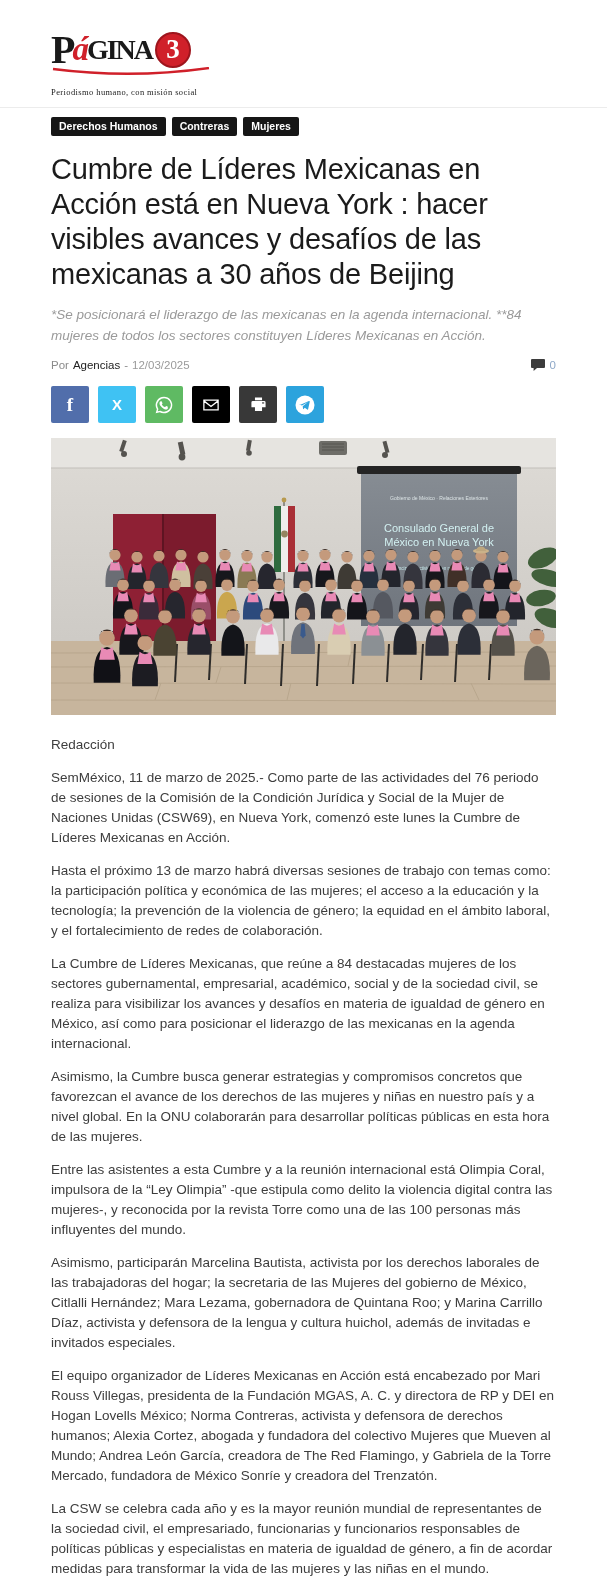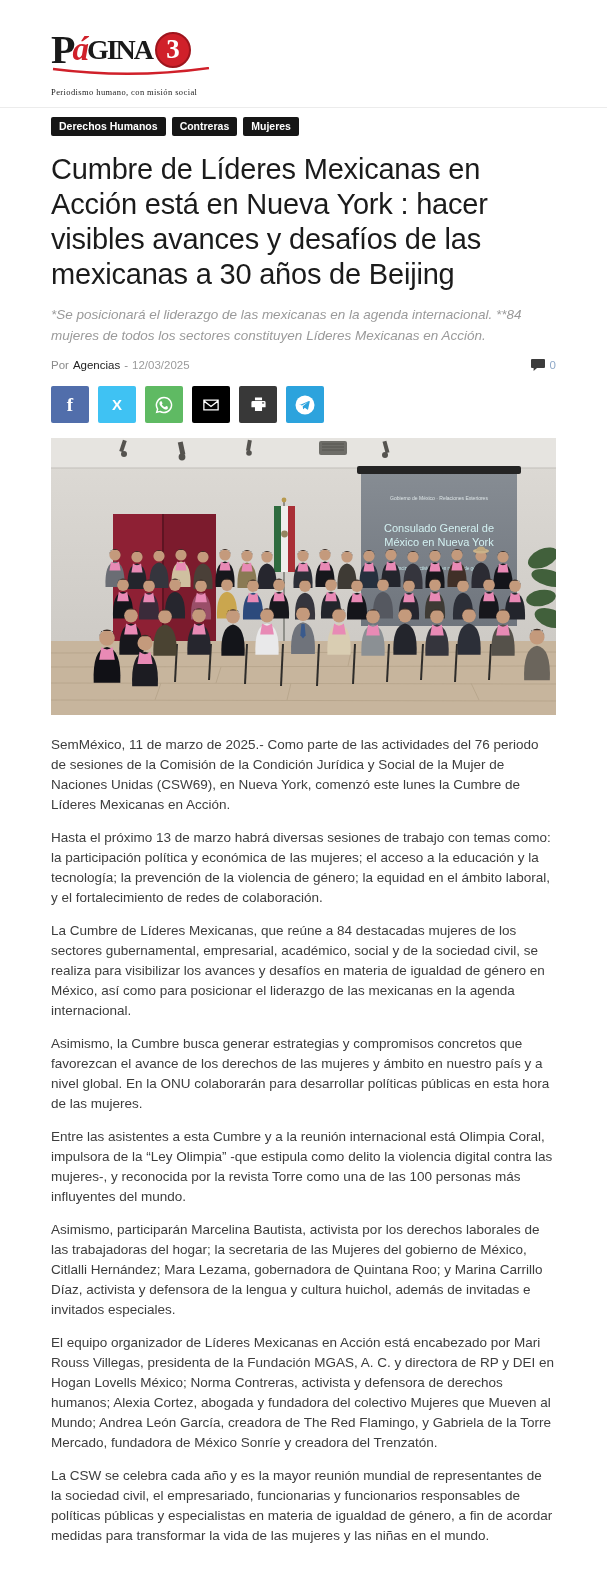--- a/index.html
+++ b/index.html
@@ -331,24 +331,25 @@
       <use href="#pp" transform="translate(418,202) scale(1.22)" color="#2c2f38"></use>
       <use href="#ps" transform="translate(452,203) scale(1.22)" color="#55514a"></use>
     </g>
 
     <use href="#ps" transform="translate(56,228) scale(1.4)" color="#111116"></use>
     <use href="#ps" transform="translate(94,232) scale(1.35)" color="#1c1c22"></use>
     <use href="#pp" transform="translate(486,226) scale(1.35)" color="#6b655c"></use>
   </svg>
 
   <div class="article-body">
+    <p>Redacción</p>
     <p>SemMéxico, 11 de marzo de 2025.- Como parte de las actividades del 76 periodo de sesiones de la Comisión de la Condición Jurídica y Social de la Mujer de Naciones Unidas (CSW69), en Nueva York, comenzó este lunes la Cumbre de Líderes Mexicanas en Acción.</p>
     <p>Hasta el próximo 13 de marzo habrá diversas sesiones de trabajo con temas como: la participación política y económica de las mujeres; el acceso a la educación y la tecnología; la prevención de la violencia de género; la equidad en el ámbito laboral, y el fortalecimiento de redes de colaboración.</p>
     <p>La Cumbre de Líderes Mexicanas, que reúne a 84 destacadas mujeres de los sectores gubernamental, empresarial, académico, social y de la sociedad civil, se realiza para visibilizar los avances y desafíos en materia de igualdad de género en México, así como para posicionar el liderazgo de las mexicanas en la agenda internacional.</p>
-    <p>Asimismo, la Cumbre busca generar estrategias y compromisos concretos que favorezcan el avance de los derechos de las mujeres y ámbito en nuestro país y a nivel global. En la ONU colaborarán para desarrollar políticas públicas en esta hora de las mujeres.</p>
+    <p>Asimismo, la Cumbre busca generar estrategias y compromisos concretos que favorezcan el avance de los derechos de las mujeres y niñas en nuestro país y a nivel global. En la ONU colaborarán para desarrollar políticas públicas en esta hora de las mujeres.</p>
     <p>Entre las asistentes a esta Cumbre y a la reunión internacional está Olimpia Coral, impulsora de la “Ley Olimpia” -que estipula como delito la violencia digital contra las mujeres-, y reconocida por la revista Torre como una de las 100 personas más influyentes del mundo.</p>
     <p>Asimismo, participarán Marcelina Bautista, activista por los derechos laborales de las trabajadoras del hogar; la secretaria de las Mujeres del gobierno de México, Citlalli Hernández; Mara Lezama, gobernadora de Quintana Roo; y Marina Carrillo Díaz, activista y defensora de la lengua y cultura huichol, además de invitadas e invitados especiales.</p>
     <p>El equipo organizador de Líderes Mexicanas en Acción está encabezado por Mari Rouss Villegas, presidenta de la Fundación MGAS, A. C. y directora de RP y DEI en Hogan Lovells México; Norma Contreras, activista y defensora de derechos humanos; Alexia Cortez, abogada y fundadora del colectivo Mujeres que Mueven al Mundo; Andrea León García, creadora de The Red Flamingo, y Gabriela de la Torre Mercado, fundadora de México Sonríe y creadora del Trenzatón.</p>
     <p>La CSW se celebra cada año y es la mayor reunión mundial de representantes de la sociedad civil, el empresariado, funcionarias y funcionarios responsables de políticas públicas y especialistas en materia de igualdad de género, a fin de acordar medidas para transformar la vida de las mujeres y las niñas en el mundo.</p>
 
   </div>
 
 </div>
 
 </body></html>

